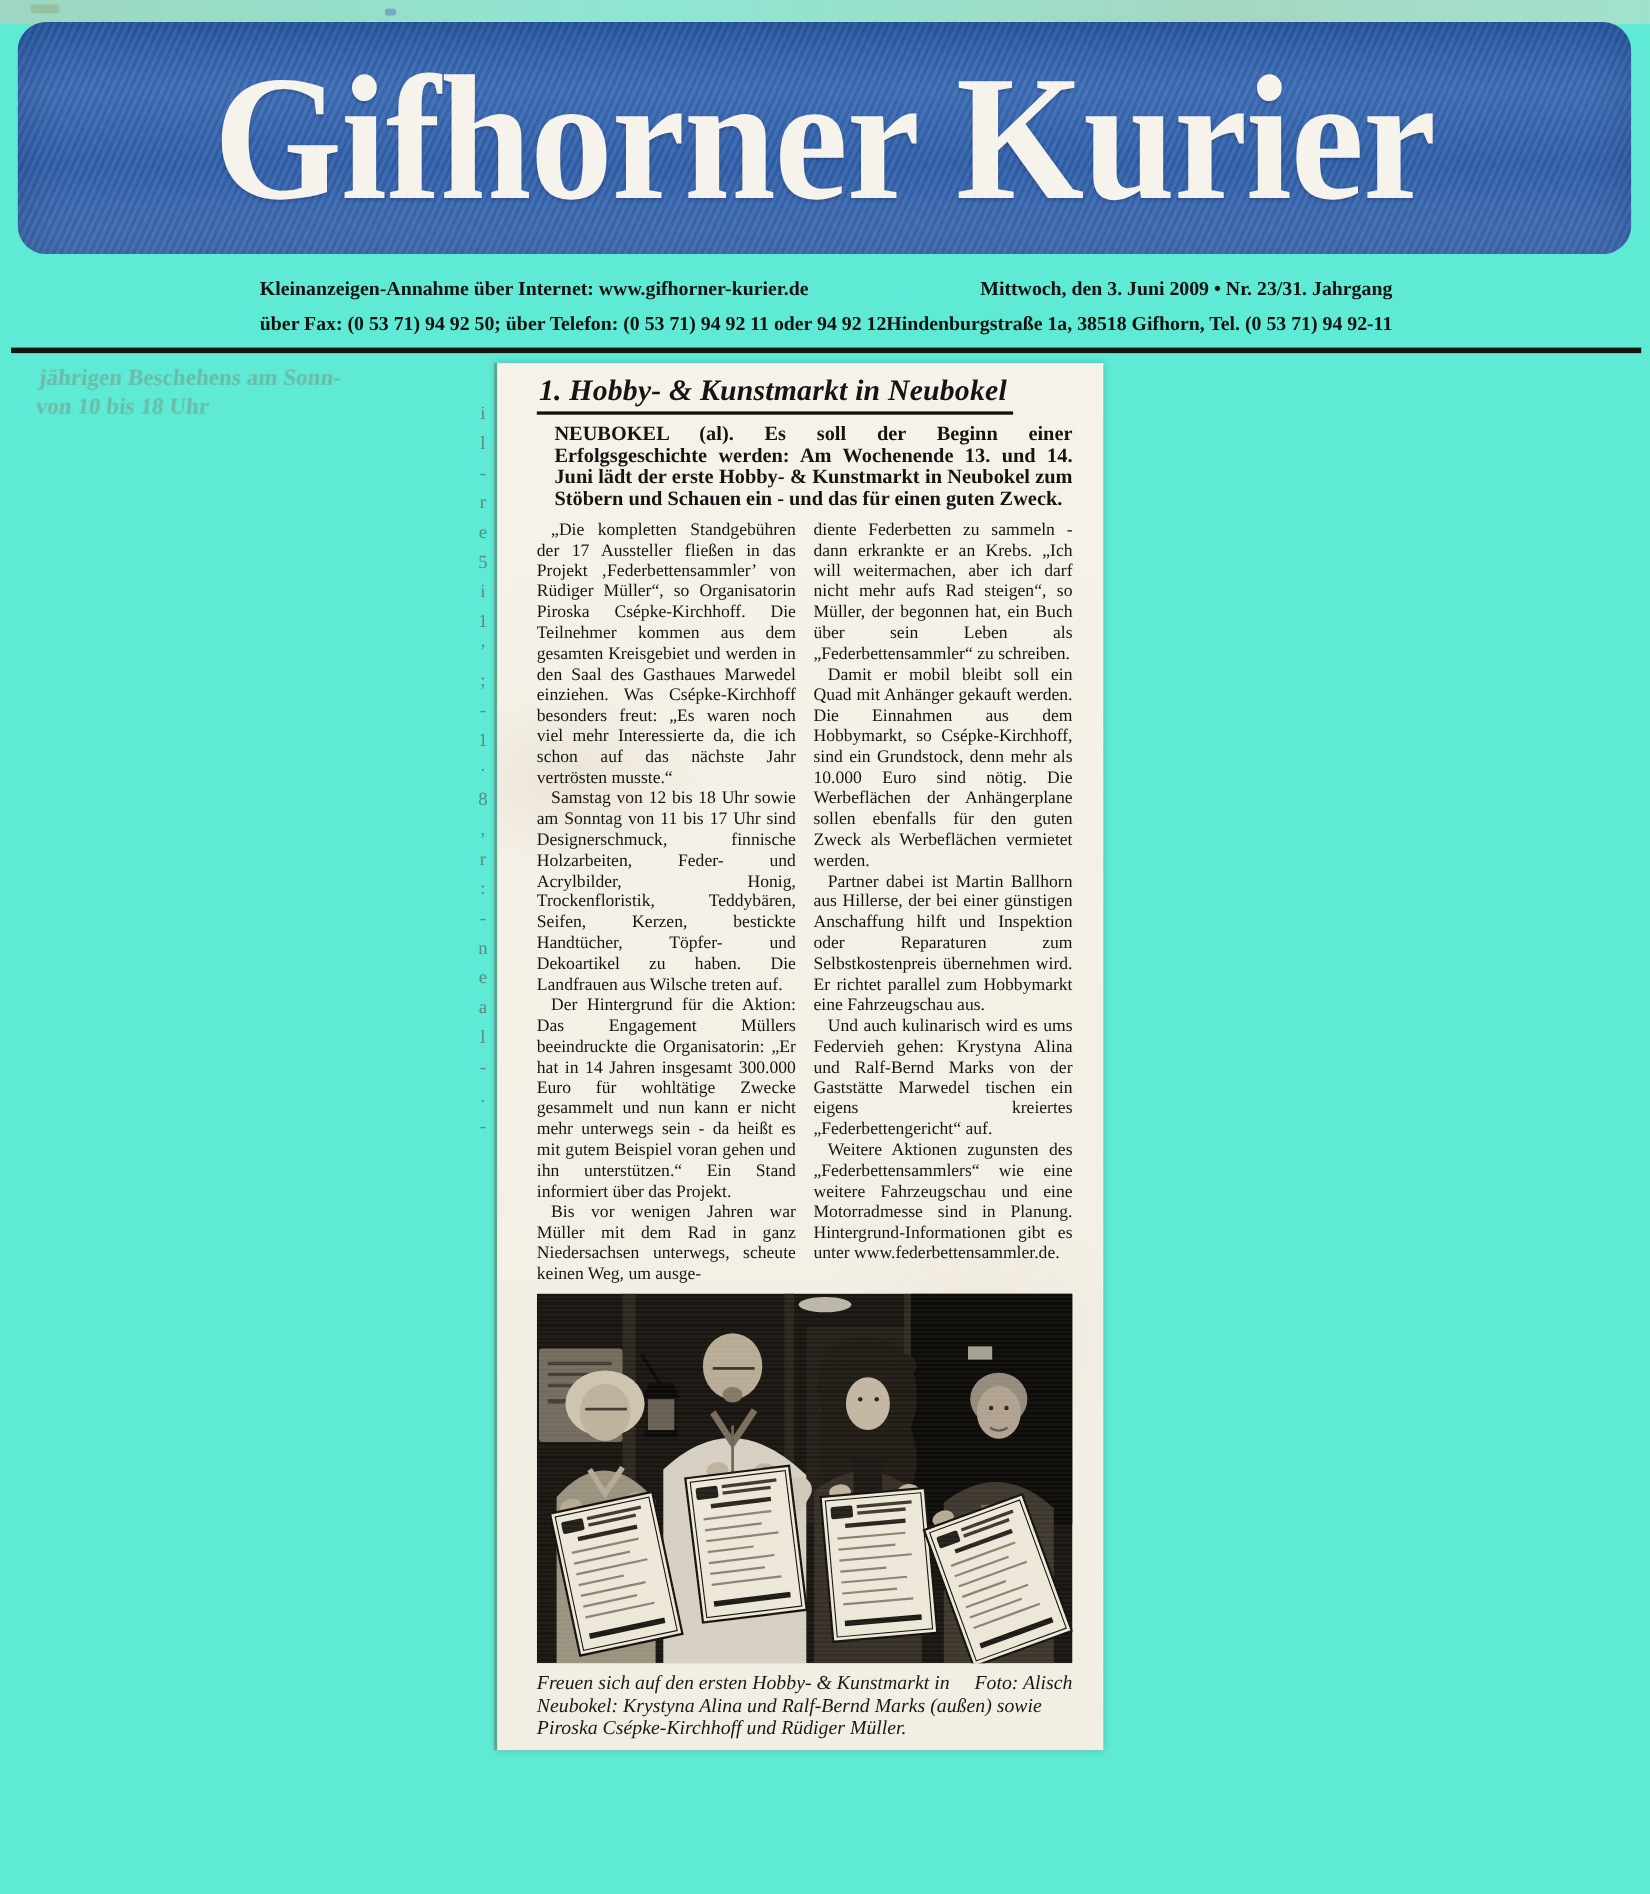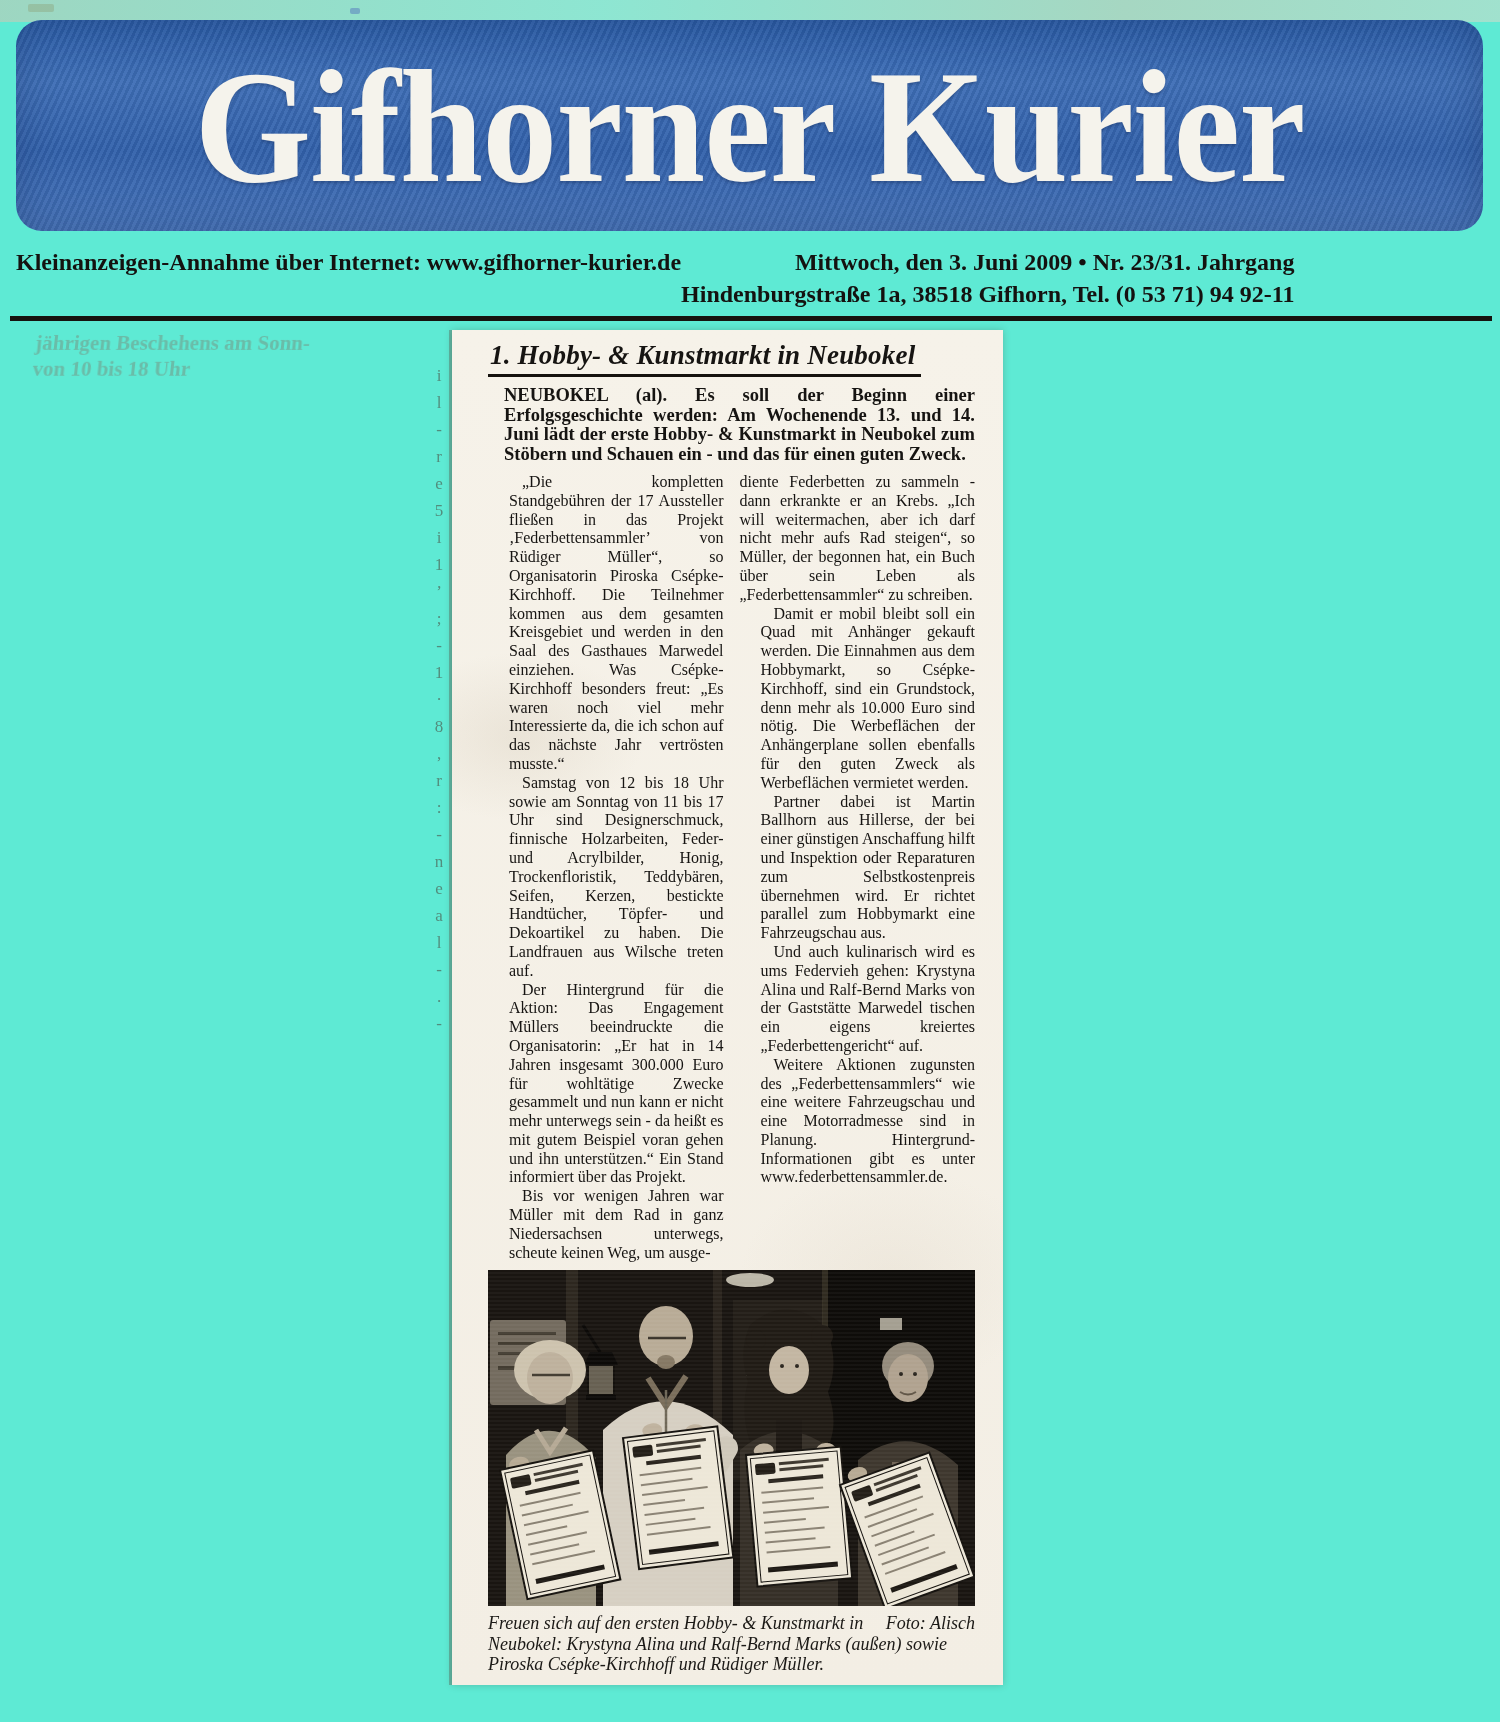--- a/index.html
+++ b/index.html
@@ -30,22 +30,22 @@
     font-size:150px;font-weight:700;color:#f5f3ec;
     letter-spacing:-1px;line-height:1;
     transform:scaleY(1.08);
     text-shadow:0 2px 3px rgba(20,40,80,.35);
     white-space:nowrap;
   }
 
   
   .infobar{
     position:absolute;left:16px;top:246px;width:1470px;
-    display:flex;justify-content:flex-start;align-items:flex-start;
-    font-weight:700;font-size:24px;line-height:32px;color:#141210;
+    display:flex;justify-content:center;align-items:flex-start;
+    font-weight:700;font-size:18px;line-height:32px;color:#141210;
   }
   .info-right{text-align:right;}
 
   
   .rule{position:absolute;left:10px;top:316px;width:1482px;height:5px;background:#16130f;}
 
   
   .bleed{
     position:absolute;font-weight:700;color:rgba(125,113,96,.38);
     filter:blur(.6px);transform:skewX(-6deg);
@@ -75,21 +75,21 @@
   }
   .headline{margin:0 0 9px 0;font-size:42px;line-height:45px;font-weight:700;letter-spacing:-0.5px;}
   .headline .hl-line{display:block;white-space:nowrap;}
   .lead{
     margin:0 0 9px 16px;font-weight:700;font-size:18.5px;line-height:19.5px;
     text-align:justify;
   }
   .columns{display:flex;gap:16px;text-align:justify;font-size:16px;line-height:18.8px;}
   .col{flex:1 1 0;min-width:0;overflow-wrap:anywhere;hyphens:auto;}
   .col p{margin:0;}
-  .col p.indent{text-indent:13px;margin-left:21px;}
+  .col p.indent{text-indent:13px;}
 
   .photo{margin:8px 0 0 0;position:relative;width:487px;height:336px;}
   .photo svg{display:block;}
   .photo::after{
     content:"";position:absolute;inset:0;pointer-events:none;
     background:repeating-linear-gradient(0deg,rgba(255,255,255,.035) 0 2px,transparent 2px 4px);
   }
   .caption{
     margin:7px 0 0 0;font-style:italic;font-size:18px;line-height:20.5px;color:#1b1916;
   }
@@ -104,20 +104,21 @@
   <div class="speck" style="left:28px;top:4px;width:26px;height:8px;background:#8fae8a;"></div>
   <div class="speck" style="left:350px;top:8px;width:10px;height:6px;background:#5a7fc0;"></div>
 
   <div class="banner">
     <div class="masthead-title">Gifhorner Kurier</div>
   </div>
 
   <div class="infobar">
     <div class="info-left">
       <div>Kleinanzeigen-Annahme über Internet: www.gifhorner-kurier.de</div>
+      <div>über Fax: (0 53 71) 94 92 50; über Telefon: (0 53 71) 94 92 11 oder 94 92 12</div>
     </div>
     <div class="info-right">
       <div>Mittwoch, den 3. Juni 2009 • Nr. 23/31. Jahrgang</div>
       <div>Hindenburgstraße 1a, 38518 Gifhorn, Tel. (0 53 71) 94 92-11</div>
     </div>
   </div>
 
   <div class="rule"></div>
 
   <div class="bleed bleed-left">jährigen Beschehens am Sonn-

